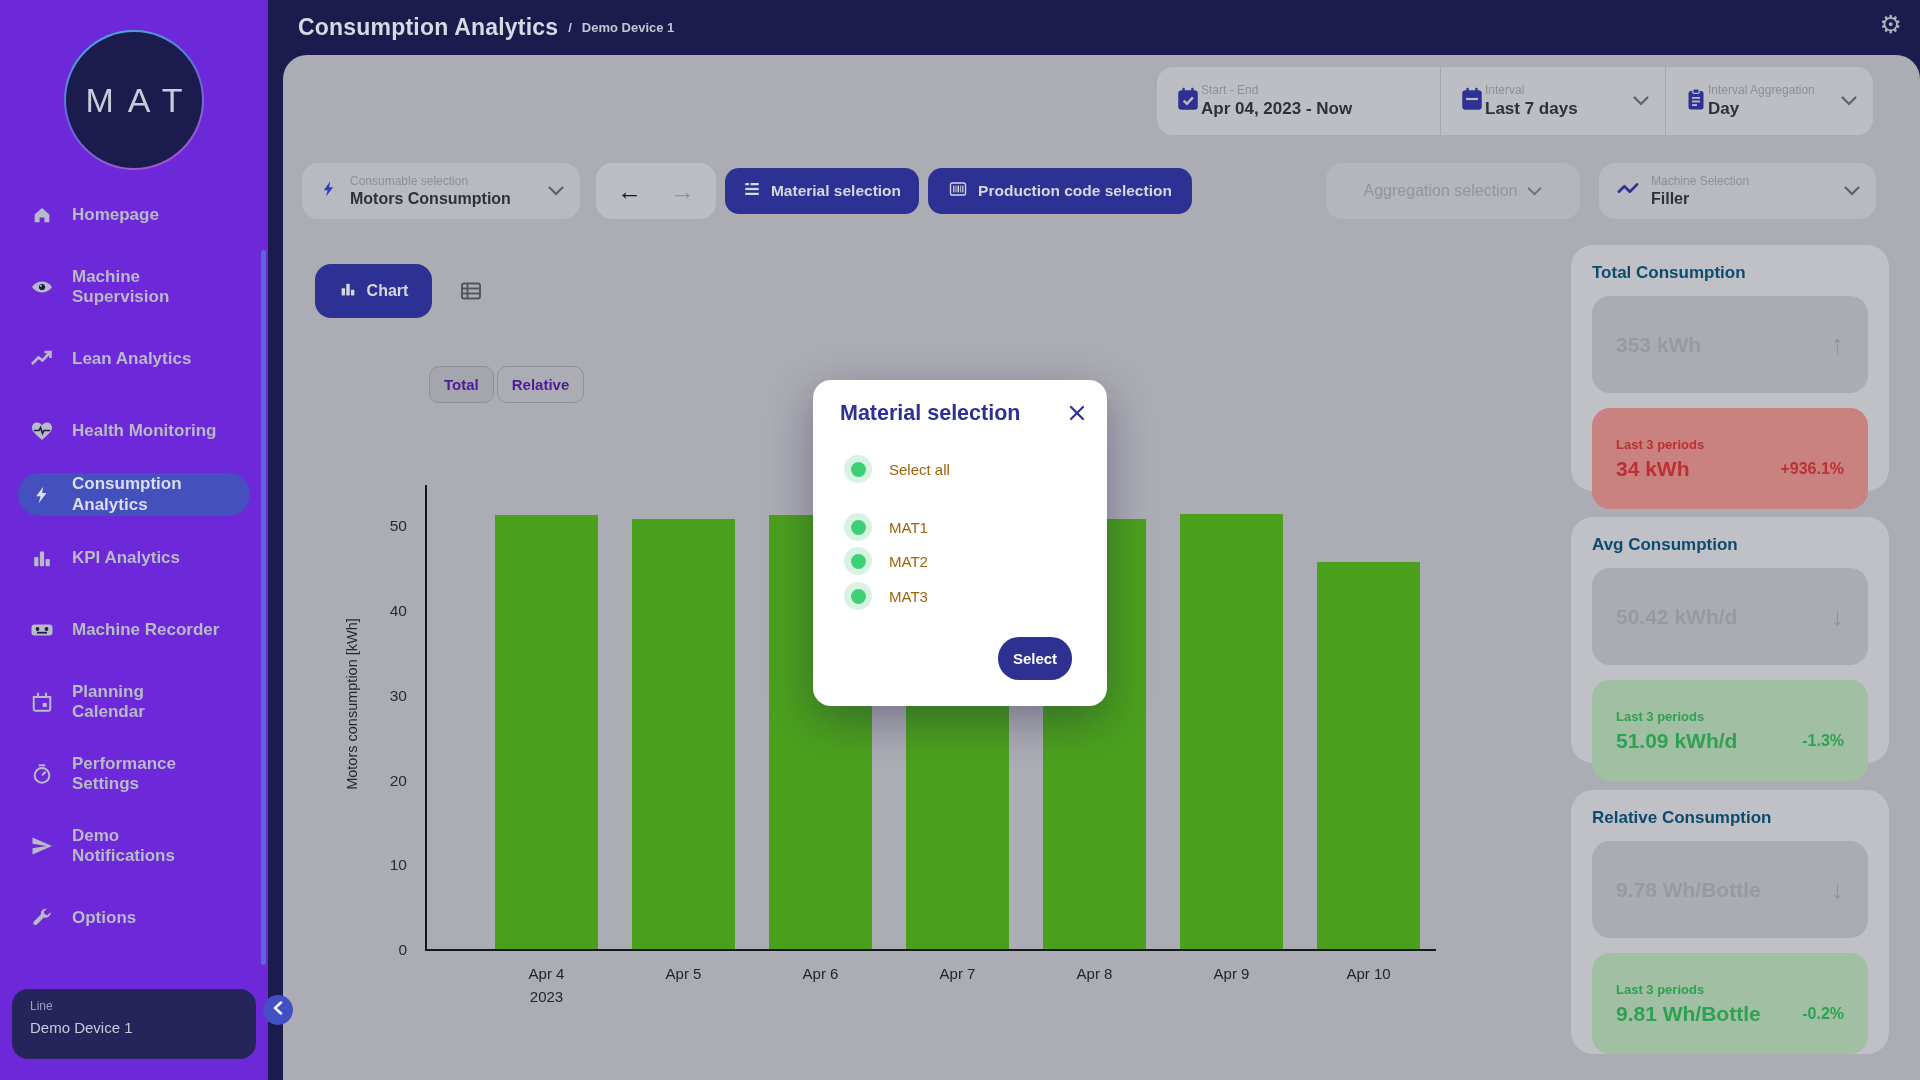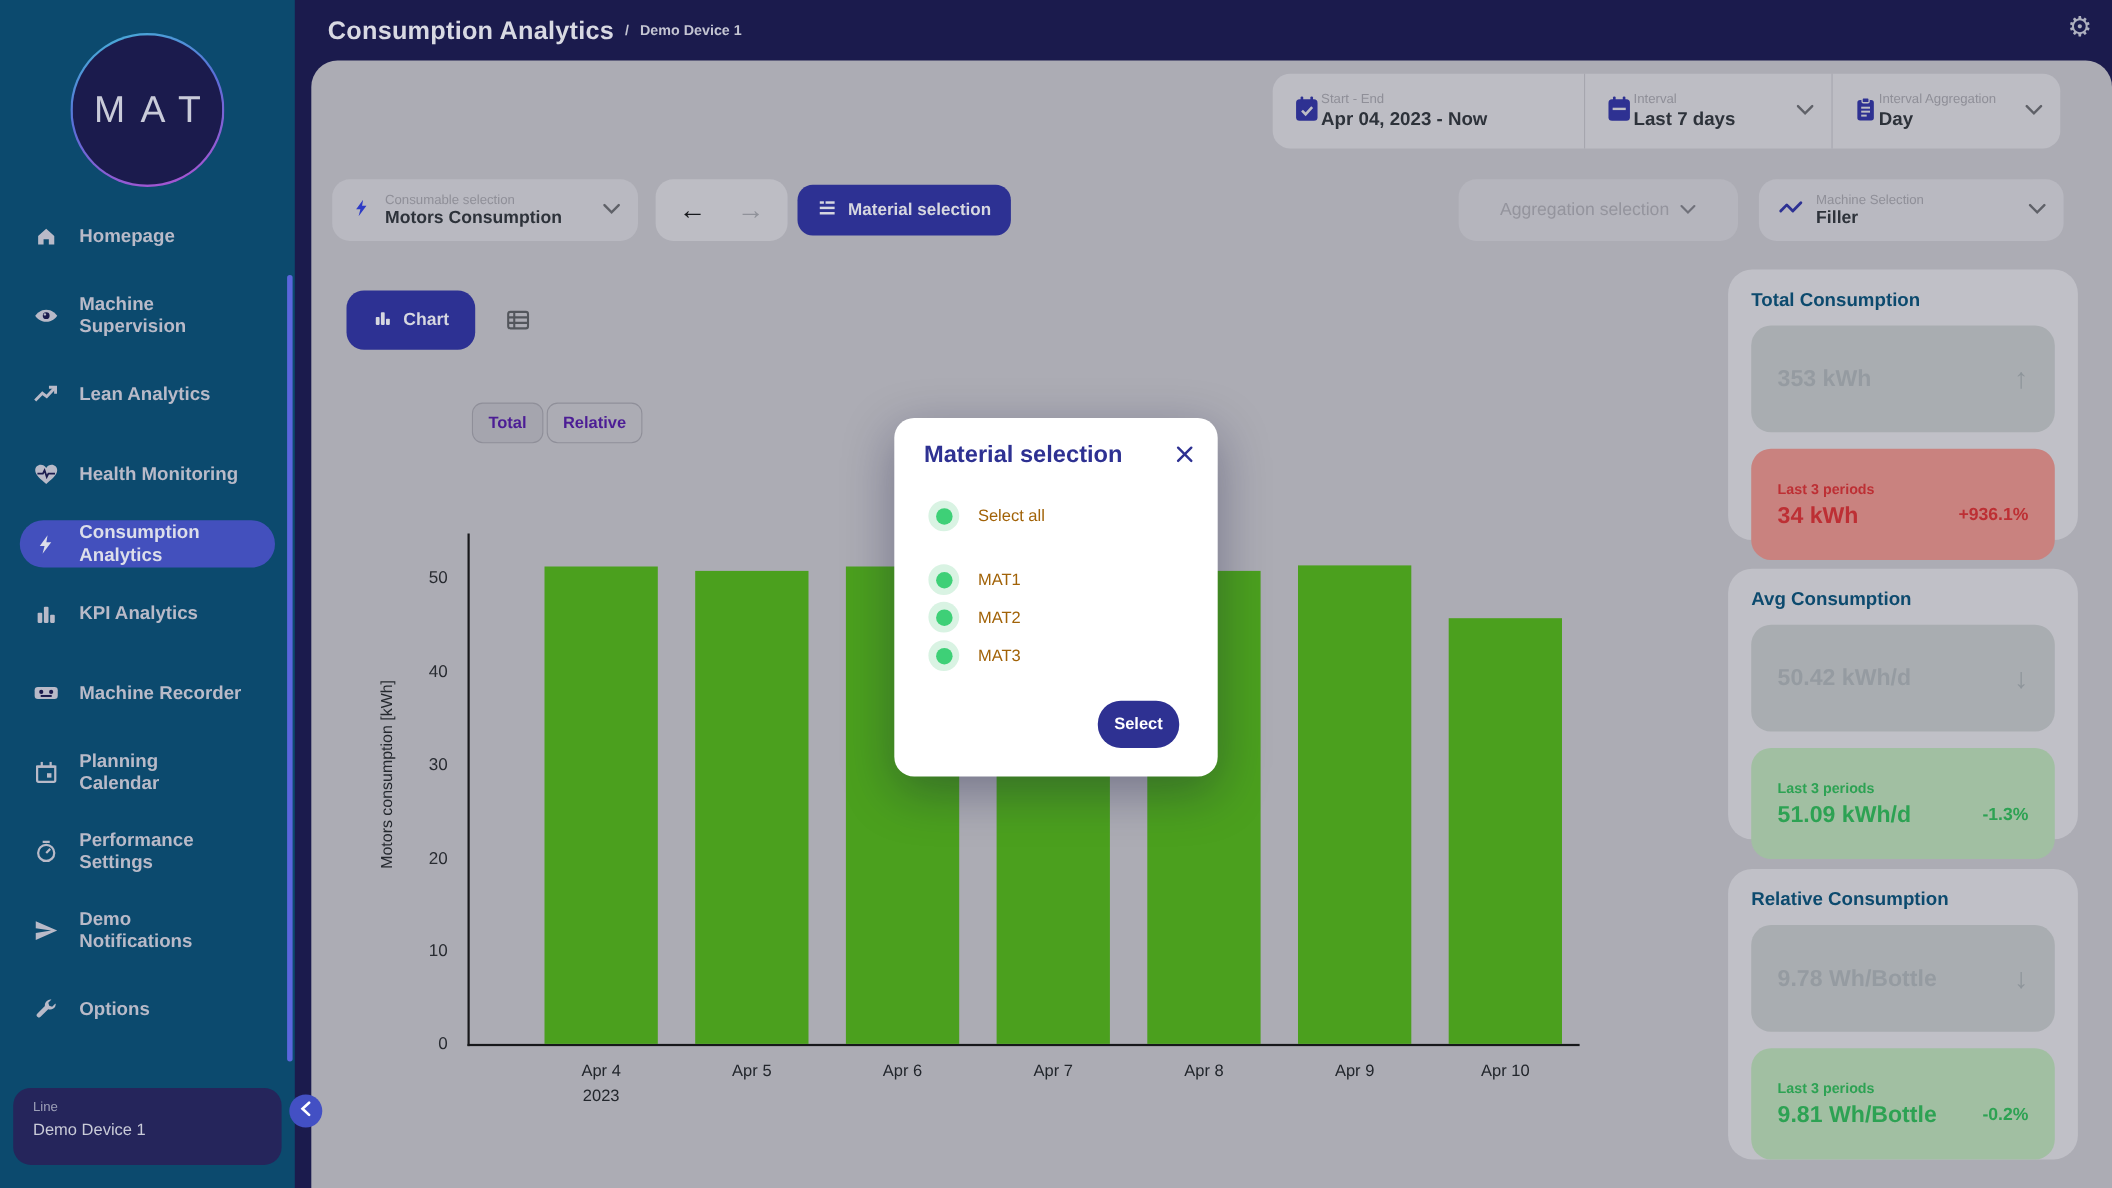--- a/index.html
+++ b/index.html
@@ -1,21 +1,21 @@
 <!DOCTYPE html>
 <html><head>
 <meta charset="utf-8">
 <style>
   * { margin:0; padding:0; box-sizing:border-box; }
   html,body { width:1920px; height:1080px; overflow:hidden; background:#1b1b4d;
               font-family:"Liberation Sans", sans-serif; }
   #app { position:relative; width:1920px; height:1080px; background:#1b1b4d; }
 
   
-  .sidebar { position:absolute; left:0; top:0; width:268px; height:1080px; background:#0c4a6e; z-index:5; }
+  .sidebar { position:absolute; left:0; top:0; width:268px; height:1080px; background:#6d28d9; z-index:5; }
   .logo { position:absolute; left:64px; top:30px; width:140px; height:140px; border-radius:50%;
           border:2px solid transparent;
           background:linear-gradient(#1b1b4d,#1b1b4d) padding-box,
                      linear-gradient(160deg,#45b7d8 0%,#5a6fd8 45%,#b44fd0 100%) border-box;
           display:flex; align-items:center; justify-content:center; }
   .logo span { color:#c9cbd9; font-size:34px; letter-spacing:14px; padding-left:14px; font-weight:400; }
   .nav { position:absolute; left:0; top:179px; right:0; }
   .nav-item { height:72px; display:flex; align-items:center; padding-left:30px; gap:18px;
               color:#b9bac8; cursor:pointer; }
   .nav-item .ico { width:24px; height:24px; flex:0 0 24px; display:flex; align-items:center; justify-content:center; }
@@ -326,20 +326,31 @@
     <div class="navbtn" style="left:442px; width:194px;">
       <span><svg width="18" height="18" viewBox="0 0 24 24" fill="#d6d7e0">
             <rect x="3" y="4" width="5" height="3"></rect>
             <rect x="10" y="4" width="11" height="3"></rect>
             <rect x="3" y="10.5" width="18" height="3"></rect>
             <rect x="3" y="17" width="18" height="3"></rect>
           </svg></span>
       <span>Material selection</span>
     </div>
 
+    <div class="navbtn" style="left:645px; width:264px;">
+      <span><svg width="20" height="18" viewBox="0 0 24 24">
+            <rect x="2" y="4" width="20" height="16" rx="2.5" fill="none" stroke="#d6d7e0" stroke-width="1.8"></rect>
+            <rect x="5.5" y="7.5" width="1.6" height="9" fill="#d6d7e0"></rect>
+            <rect x="8.7" y="7.5" width="1.2" height="9" fill="#d6d7e0"></rect>
+            <rect x="11.4" y="7.5" width="2" height="9" fill="#d6d7e0"></rect>
+            <rect x="15" y="7.5" width="1.2" height="9" fill="#d6d7e0"></rect>
+            <rect x="17.6" y="7.5" width="1.6" height="9" fill="#d6d7e0"></rect>
+          </svg></span>
+      <span>Production code selection</span>
+    </div>
 
     <div class="pill" style="left:1043px; width:254px; background:#b5b5bd; justify-content:center;">
       <span style="font-size:16px; color:#94949d;">Aggregation selection</span>
       <span class="chev" style="margin-left:10px; margin-right:0;"><svg width="15" height="9" viewBox="0 0 16 10" fill="none" stroke="#70717a" stroke-width="2.2" stroke-linecap="round">
             <polyline points="1.5,1.5 8,8 14.5,1.5"></polyline>
           </svg></span>
     </div>
 
     <div class="pill" style="left:1316px; width:277px;">
       <span class="picon"><svg width="22" height="16" viewBox="0 0 24 16" fill="none" stroke="#2d3193" stroke-width="2.8" stroke-linecap="round" stroke-linejoin="round">

